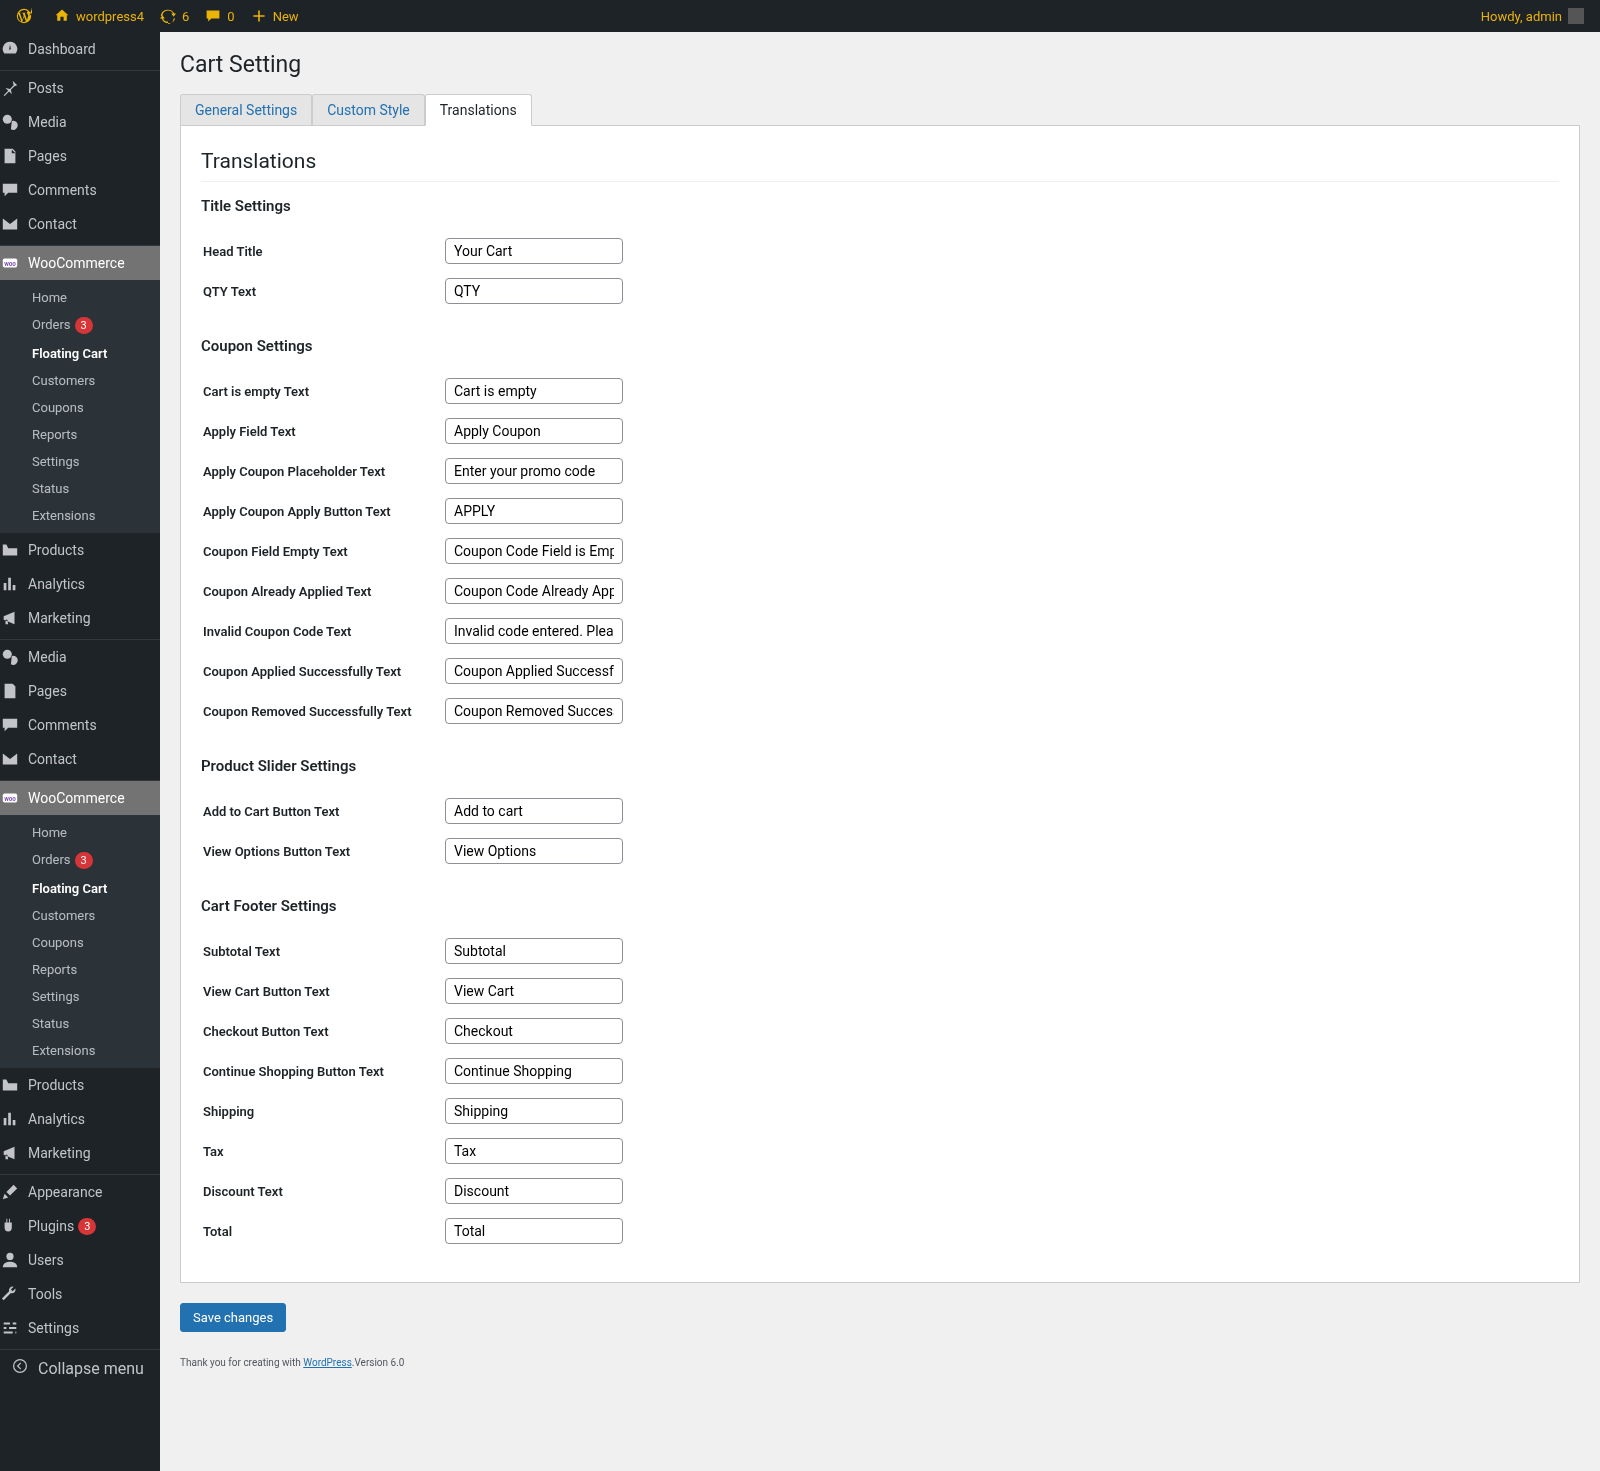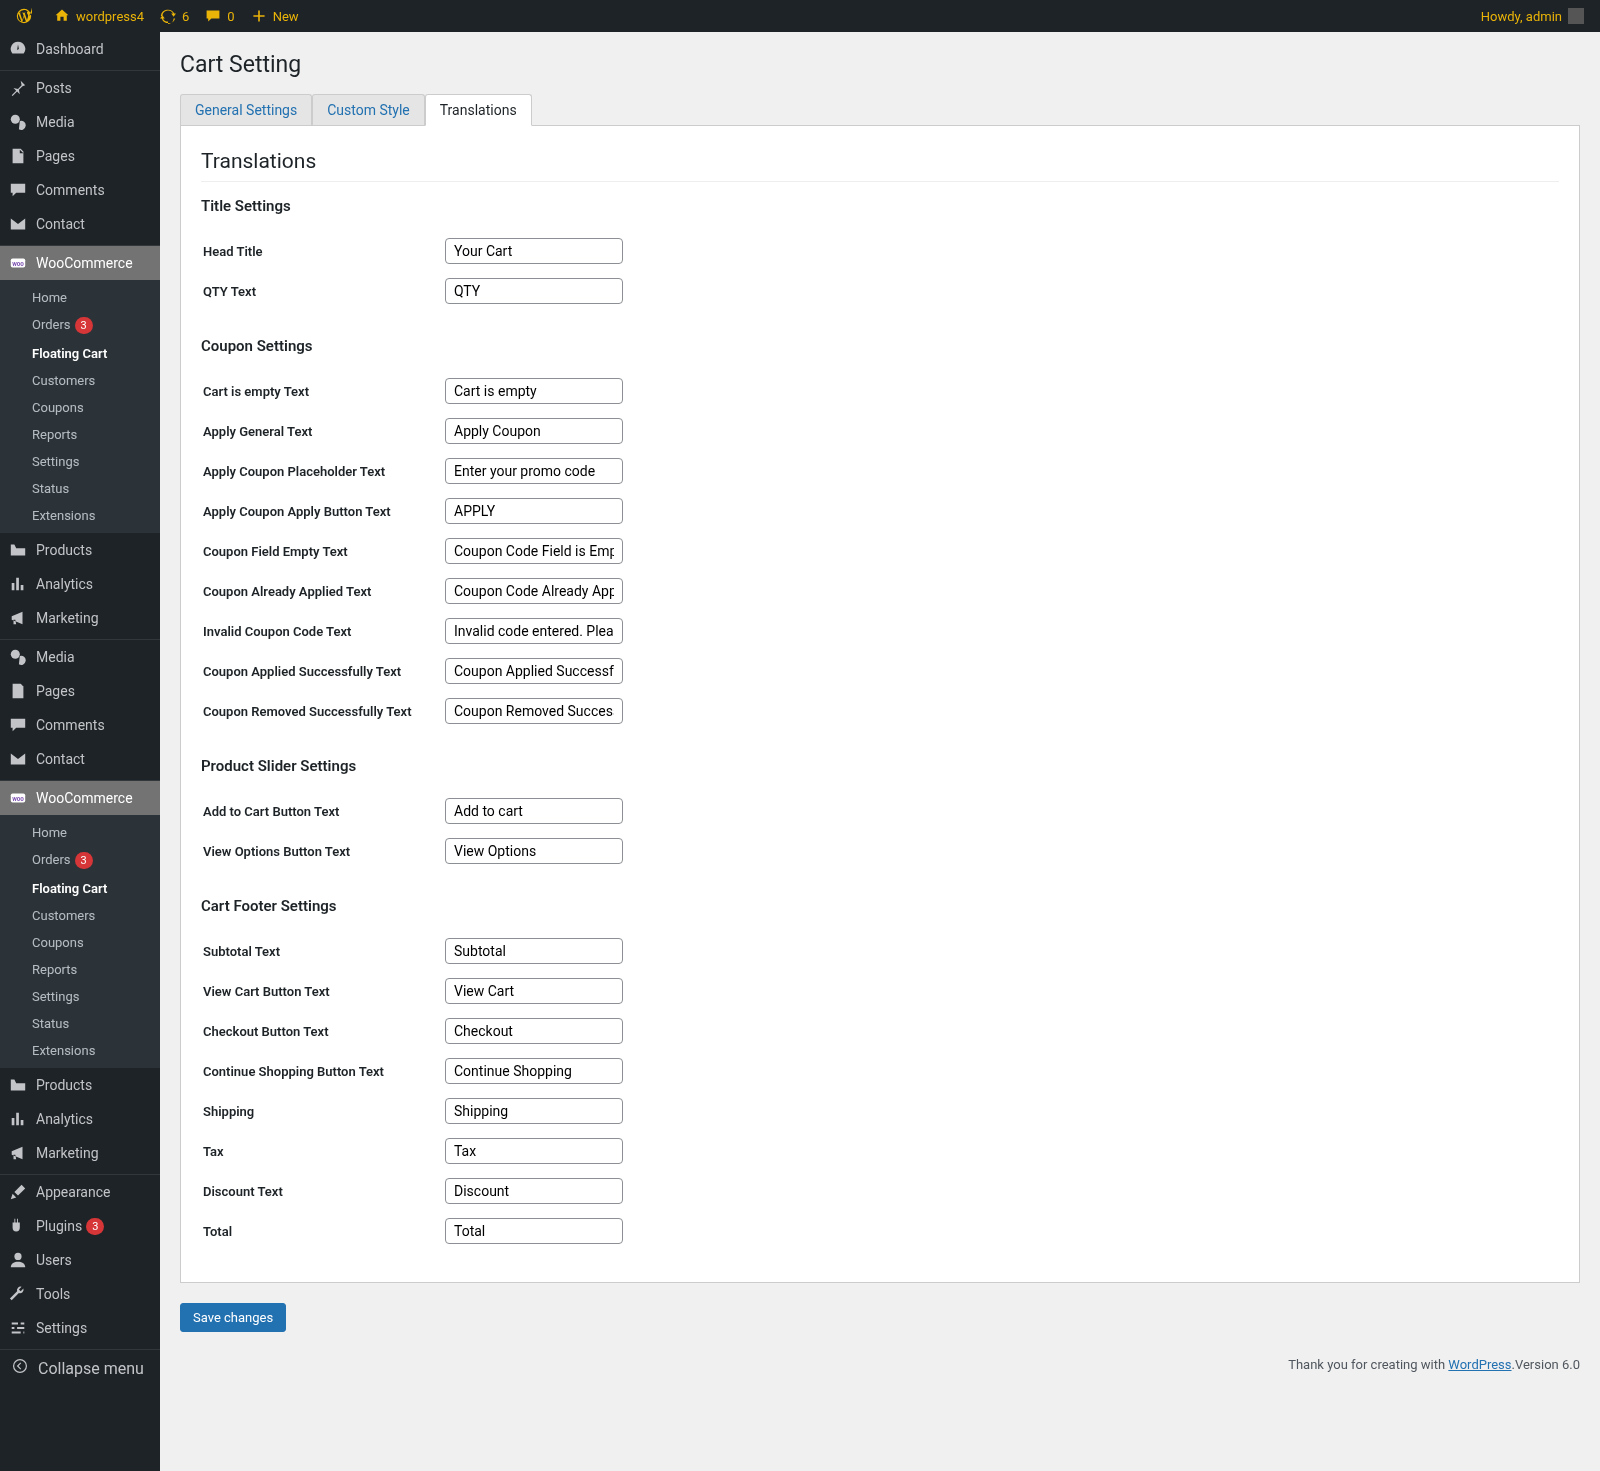--- a/index.html
+++ b/index.html
@@ -3,21 +3,21 @@
 <meta charset="utf-8">
 <style>
 * { margin:0; padding:0; box-sizing:border-box; font-family:-apple-system,BlinkMacSystemFont,"Segoe UI",Roboto,sans-serif; }
 body { background:#f0f0f1; color:#1d2327; font-size:13px; }
 #adminbar { position:fixed; top:0; left:0; right:0; height:32px; background:#1d2327; color:#c3c4c7; display:flex; align-items:center; padding:0 8px; z-index:100; font-size:13px; }
 #adminbar .ab-item { display:flex; align-items:center; padding:0 8px; height:32px; cursor:pointer; color:#eab308; }
 #adminbar .icon { margin-right:6px; display:inline-flex; align-items:center; }
 #adminbar .spacer { flex:1; }
 #adminbar .avatar { width:16px; height:16px; background:#555; margin-left:6px; }
 #sidebar { position:fixed; top:32px; left:0; bottom:0; width:160px; background:#1d2327; color:#c3c4c7; overflow-y:auto; font-size:14px; }
-.menu-item { display:flex; align-items:center; padding:8px 8px; cursor:pointer; color:#c3c4c7; position:relative; }
+.menu-item { display:flex; align-items:center; padding:8px 0; cursor:pointer; color:#c3c4c7; position:relative; }
 .menu-item .micon { width:20px; margin-right:8px; display:inline-flex; align-items:center; justify-content:center; }
 .menu-item.current { background:#737373; color:#fff; }
 .menu-item.current::after { content:""; position:absolute; right:-6px; top:50%; transform:translateY(-50%); border:6px solid transparent; border-right-color:#f0f0f1; }
 .submenu { background:#2c3338; padding:4px 0; }
 .submenu .sub-item { padding:6px 10px 6px 32px; font-size:13px; cursor:pointer; color:rgba(240,246,252,.7); }
 .submenu .sub-item.active { color:#fff; font-weight:600; }
 .badge { background:#d63638; color:#fff; border-radius:9px; font-size:11px; padding:0 6px; margin-left:4px; display:inline-block; line-height:17px; min-width:17px; text-align:center; }
 .menu-sep { height:5px; border-bottom:1px solid #32373c; margin:0; }
 
 .dashicon { font-family:Arial; font-size:16px; line-height:1; }
@@ -29,21 +29,21 @@
 .panel { background:#fff; border:1px solid #ccc; border-top:none; padding:15px 20px 30px; }
 .panel h2 { font-size:21px; font-weight:400; padding:8px 0; border-bottom:1px solid #eee; margin-bottom:15px; }
 .panel h3 { font-size:15px; font-weight:600; margin:25px 0 15px; }
 .panel h3:first-of-type { margin-top:0; }
 .form-table { width:100%; }
 .form-table tr { }
 .form-table th { text-align:left; font-weight:600; width:240px; padding:8px 10px 8px 0; vertical-align:middle; font-size:13px; }
 .form-table td { padding:6px 0; }
 .form-table input[type=text] { width:178px; padding:4px 8px; border:1px solid #8c8f94; border-radius:4px; font-size:14px; background:#fff; }
 .button-primary { background:#2271b1; color:#fff; border:1px solid #2271b1; padding:6px 12px; border-radius:3px; font-size:13px; cursor:pointer; margin-top:20px;text-align:center; }
-#footer { display:flex; justify-content:flex-end; margin-top:25px; color:#50575e; font-size:13px; }
+#footer { display:flex; justify-content:flex-start; margin-top:25px; color:#50575e; font-size:10px; }
 #footer a { color:#2271b1; text-decoration:underline; }
 .collapse { display:flex; align-items:center; padding:8px 10px; cursor:pointer; color:#c3c4c7; font-size:16px; }
 .collapse .micon { width:20px; margin-right:8px; text-align:center; }
 
 svg { fill:currentColor; }
 </style>
 </head>
 <body>
 
 <div id="adminbar">
@@ -346,21 +346,21 @@
       </table>
 
     <h3>Coupon Settings</h3>
     <table class="form-table">
       <tbody>
           <tr>
             <th>Cart is empty Text</th>
             <td><input type="text" value="Cart is empty" style=""></td>
           </tr>
       <tr>
-            <th>Apply General Text</th>
+            <th>Apply Field Text</th>
             <td><input type="text" value="Apply Coupon" style=""></td>
           </tr>
       <tr>
             <th>Apply Coupon Placeholder Text</th>
             <td><input type="text" value="Enter your promo code" style=""></td>
           </tr>
       <tr>
             <th>Apply Coupon Apply Button Text</th>
             <td><input type="text" value="APPLY" style=""></td>
           </tr>

